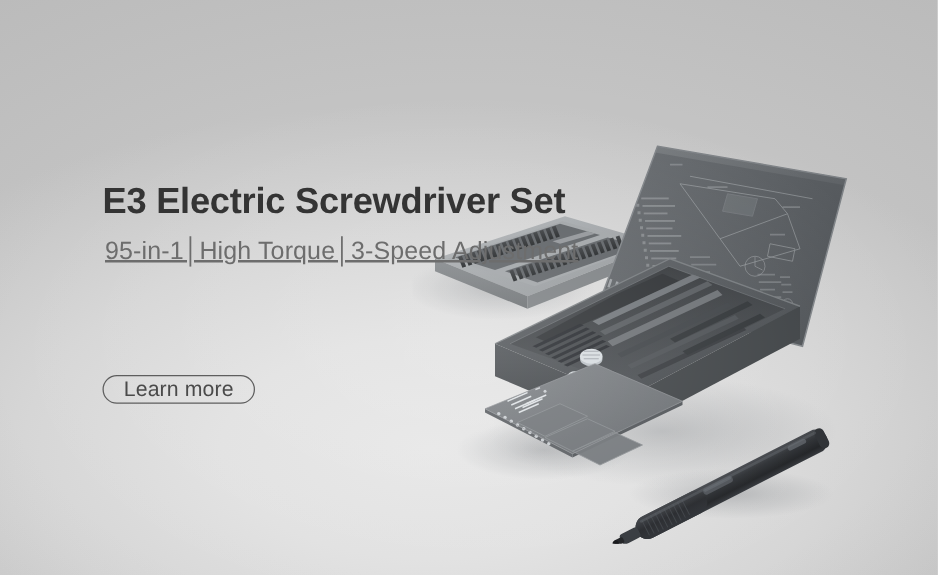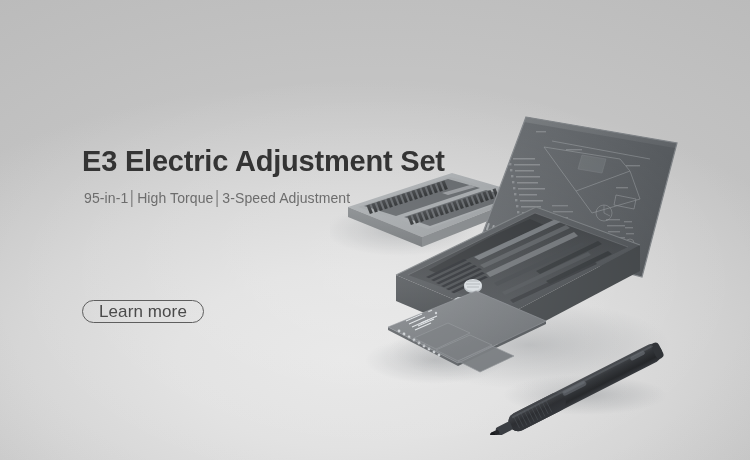--- a/index.html
+++ b/index.html
@@ -19,22 +19,22 @@
     position:absolute;inset:0;pointer-events:none;
     background:radial-gradient(ellipse 90% 85% at 50% 62%, rgba(255,255,255,0.18) 0%, rgba(255,255,255,0) 55%, rgba(120,120,120,0.13) 100%);
   }
   
   .copy{position:absolute;left:82px;top:146px;width:360px;}
   .title{
     font-size:29px;font-weight:bold;color:#343434;letter-spacing:-0.2px;
     line-height:1.05;margin:0;white-space:nowrap;
   }
   .subtitle{
-    margin:14px 0 0 2px;font-size:14px;color:#6d6d6d;letter-spacing:0.1px;
-    white-space:nowrap;font-weight:400;
+    margin:14px 0 0 2px;font-size:20px;color:#6d6d6d;letter-spacing:0.1px;
+    white-space:nowrap;font-weight:400;text-decoration:underline;
   }
   .cta{
     position:absolute;left:82px;top:300px;
     display:inline-flex;align-items:center;justify-content:center;
     height:23px;padding:0 16px;border:1px solid #5e5e5e;border-radius:12px;
     font-size:17px;color:#4a4a4a;background:transparent;
     cursor:pointer;letter-spacing:0.1px;
   }
   
   .stage{position:absolute;left:330px;top:95px;width:420px;height:340px;}
@@ -404,19 +404,19 @@
 
         <rect x="176" y="285" width="158" height="2.2" rx="1.1" fill="#6a6f76" opacity="0.35"></rect>
       </g>
 
     </svg>
   </div>
 
   <div class="vignette"></div>
 
   <div class="copy">
-    <h1 class="title">E3 Electric Adjustment Set</h1>
+    <h1 class="title">E3 Electric Screwdriver Set</h1>
     <p class="subtitle">95-in-1│High Torque│3-Speed Adjustment</p>
   </div>
 
   <button class="cta">Learn more</button>
 
 </div>
 
 </body></html>

